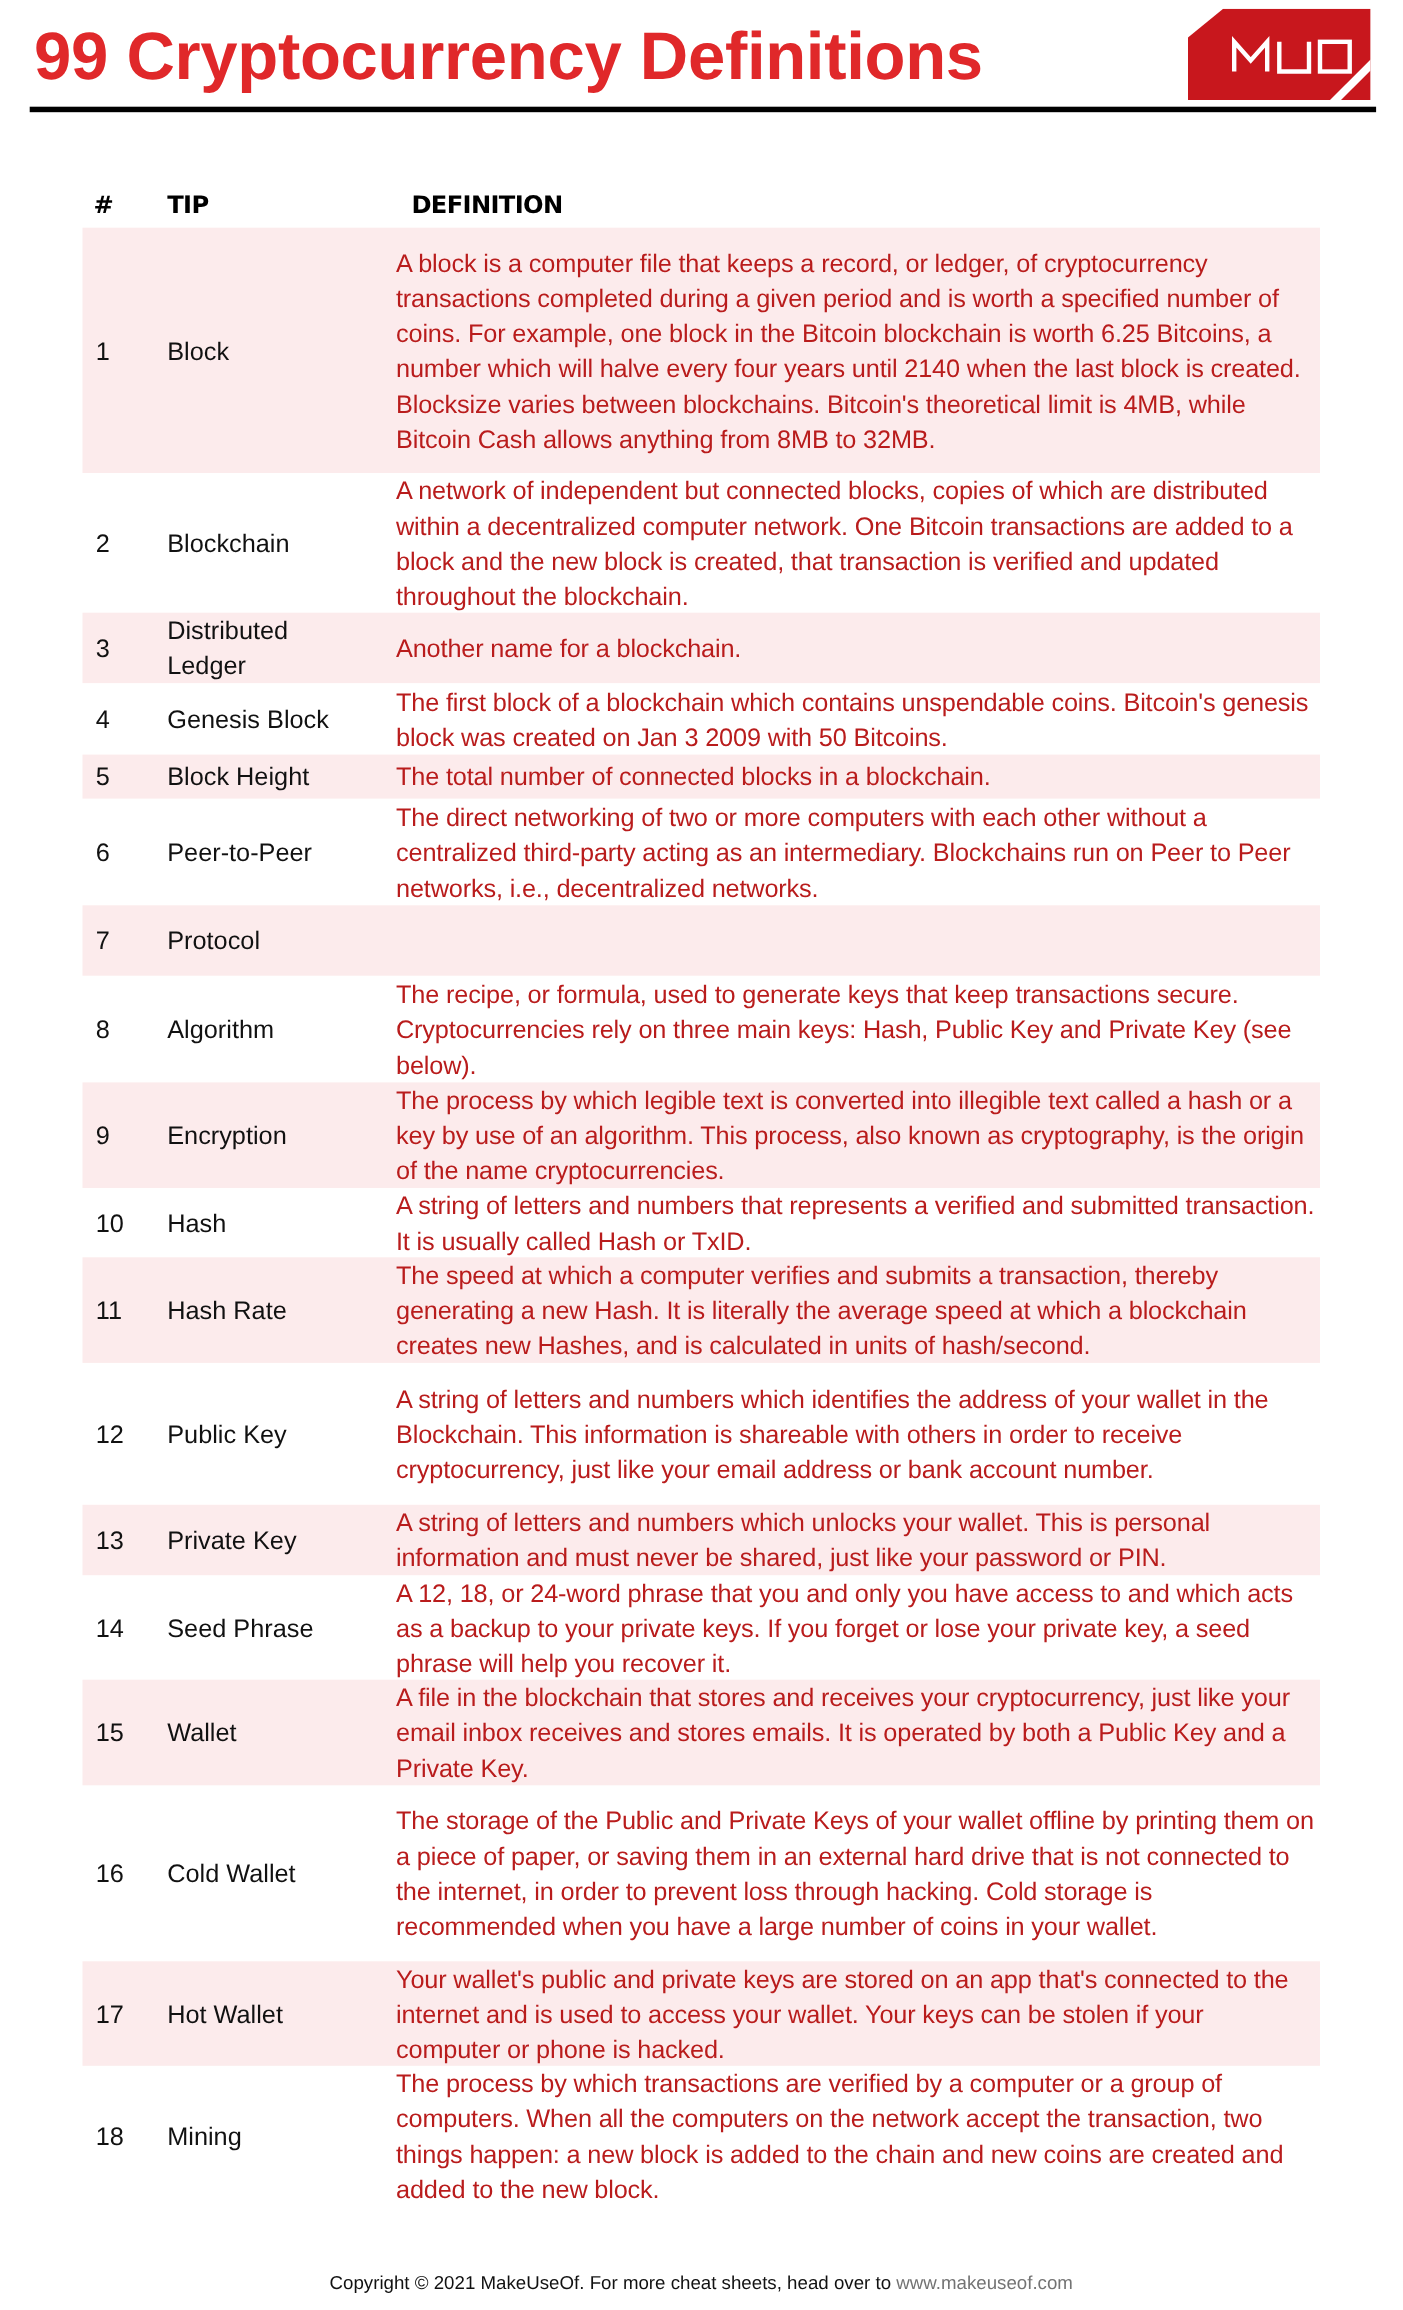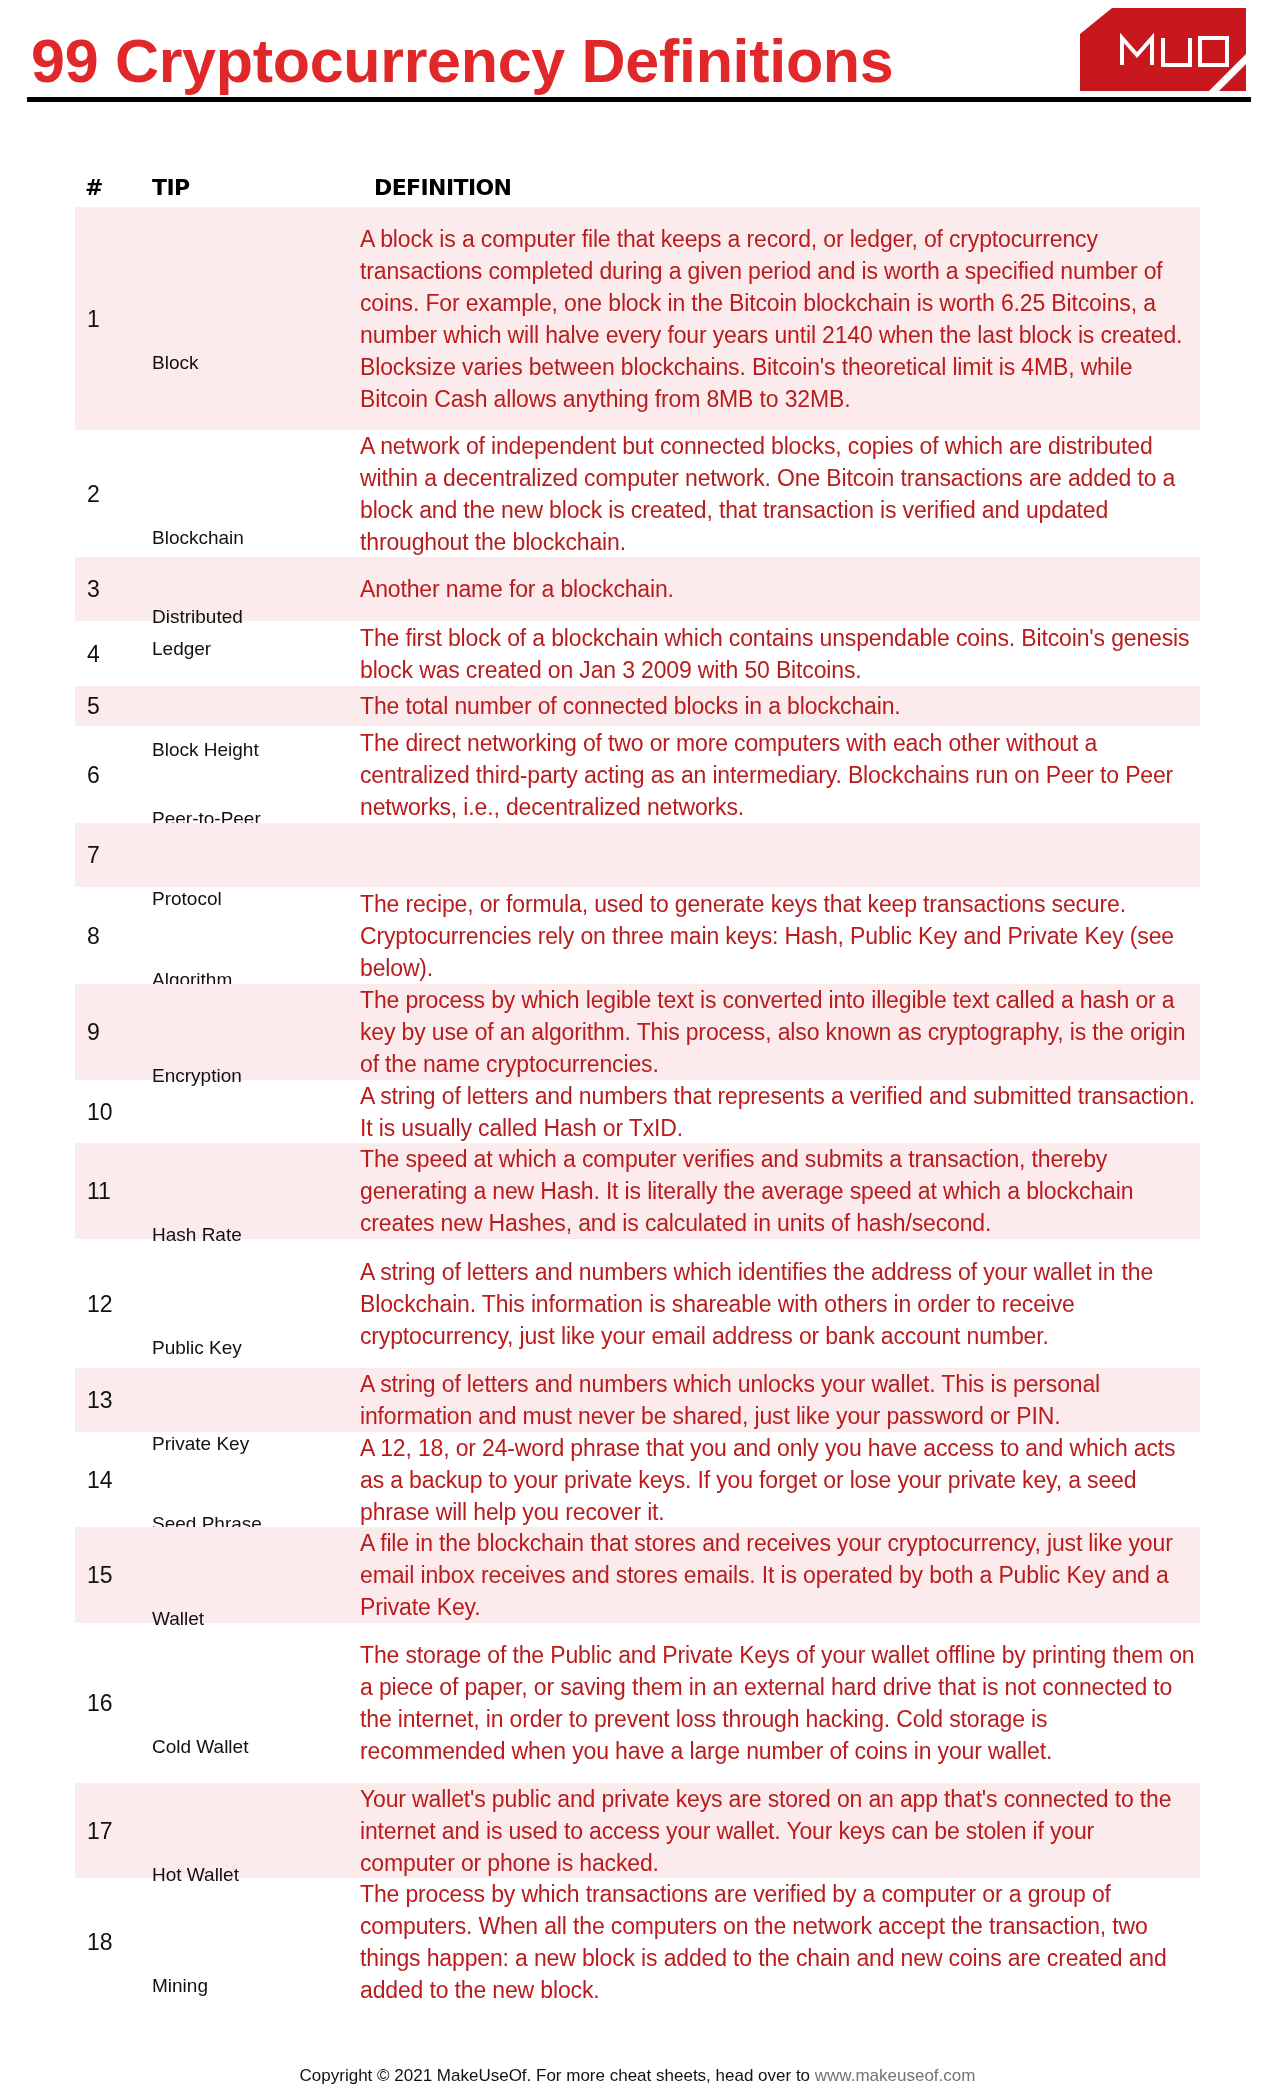--- a/index.html
+++ b/index.html
@@ -1,20 +1,20 @@
 <!DOCTYPE html>
 <html><head>
   <meta charset="utf-8">
   <style>
     * { box-sizing: border-box; margin: 0; padding: 0; }
     html, body { width: 1275px; height: 2100px; background: #ffffff; overflow: hidden; }
     body { position: relative; font-family: "Liberation Sans", "DejaVu Sans", sans-serif; color: #111111; }
 
     .page-title {
-      position: absolute; left: 31px; top: 23px;
+      position: absolute; left: 31px; top: 13px;
       font-family: "Liberation Sans", sans-serif;
       font-weight: 700; font-size: 61px; letter-spacing: -0.3px;
       color: #e0282a; line-height: 76px; white-space: nowrap;
     }
     .logo {
       position: absolute; left: 1080px; top: 8px; width: 166px; height: 83px;
     }
     .logo svg { display: block; width: 100%; height: 100%; }
     .title-rule {
       position: absolute; left: 27px; top: 97px; width: 1224px; height: 5px; background: #000000;
@@ -32,21 +32,21 @@
     .th.def { left: 299px; }
 
     .row { position: relative; width: 1125px; display: flex; align-items: center; }
     .row.shaded { background: #fcebec; }
     .cell-num {
       position: absolute; left: 12px; top: 50%; transform: translateY(-50%);
       font-size: 23px; line-height: 32px; color: #111111;
     }
     .cell-tip {
       position: absolute; left: 77px; top: 50%; transform: translateY(-50%);
-      width: 200px; font-size: 19px; line-height: 32px; color: #111111; margin-top: 44px;
+      width: 200px; font-size: 23px; line-height: 32px; color: #111111;
     }
     .cell-def {
       position: absolute; left: 285px; top: 50%; transform: translateY(-50%);
       width: 835px; font-size: 23px; line-height: 32px; color: #b91c1c;
       letter-spacing: -0.15px;
     }
 
     .footer {
       position: absolute; left: 0; top: 2064px; width: 1275px; text-align: center;
       font-size: 17px; line-height: 24px; color: #111111;

